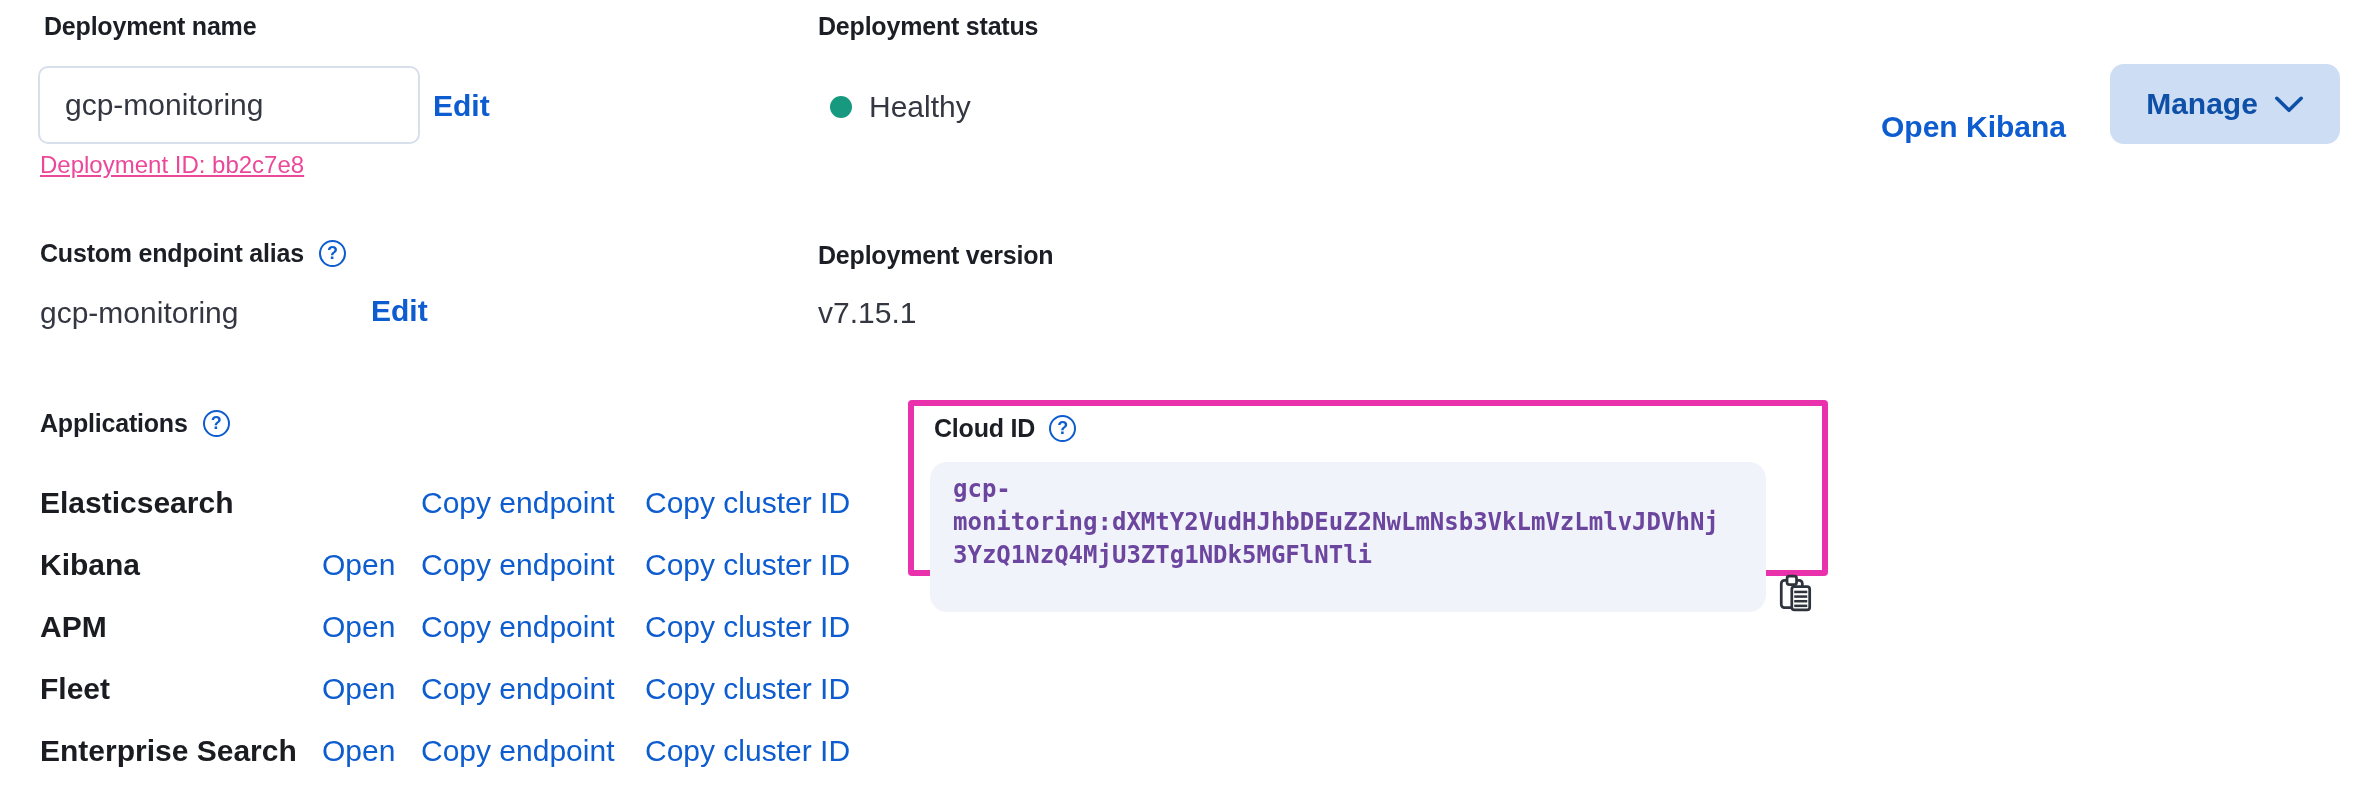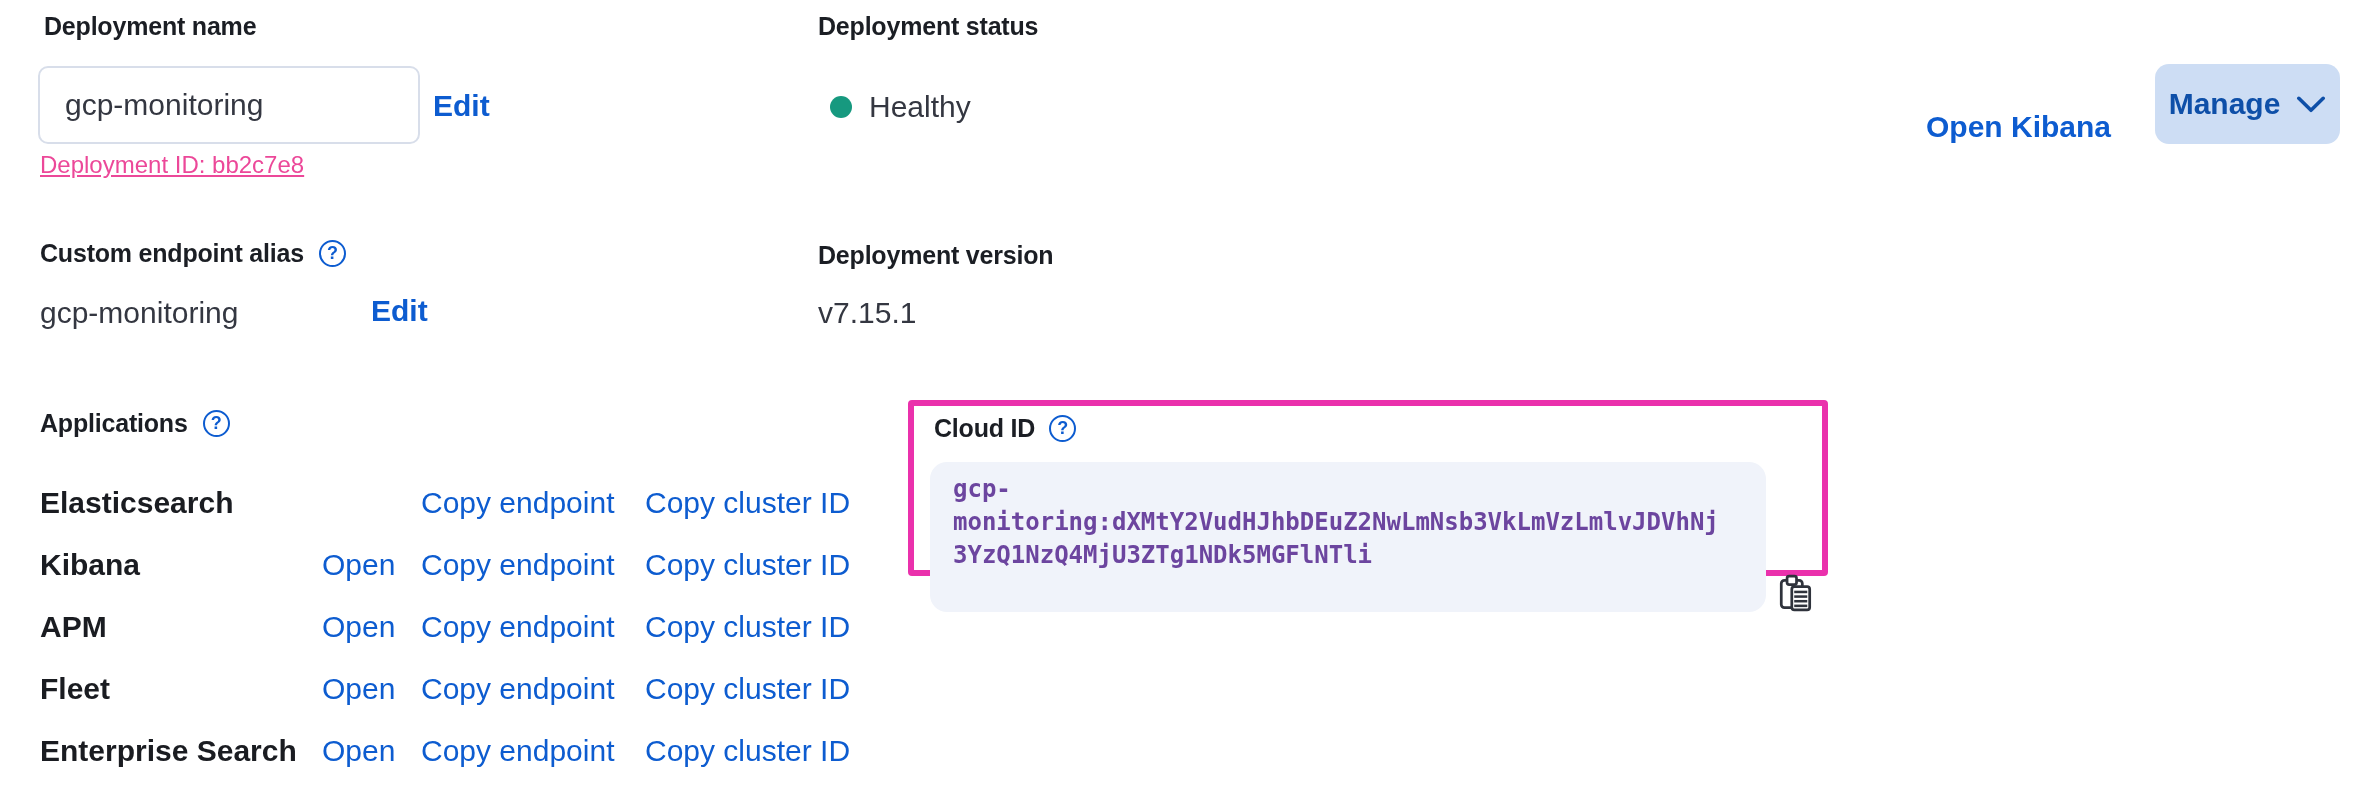--- a/index.html
+++ b/index.html
@@ -37,21 +37,21 @@
   
   .status-row { left: 830px; top: 90px; display: flex; align-items: center; gap: 17px; }
   .status-dot { width: 22px; height: 22px; border-radius: 50%; background: #16997f; flex: none; }
 
   
   .actions-row {
     right: 28px; top: 62px; height: 82px;
     display: flex; align-items: flex-end; gap: 44px;
   }
   .manage-btn {
-    width: 185px; height: 80px; border: none; border-radius: 14px;
+    width: 230px; height: 80px; border: none; border-radius: 14px;
     background: #cdddf4; color: #0e4fa8;
     font-family: "Liberation Sans", sans-serif; font-size: 30px; font-weight: 700;
     display: flex; align-items: center; justify-content: center; gap: 16px;
     cursor: pointer;
   }
 
   
   .apps-grid {
     left: 40px; top: 483px;
     display: grid;

